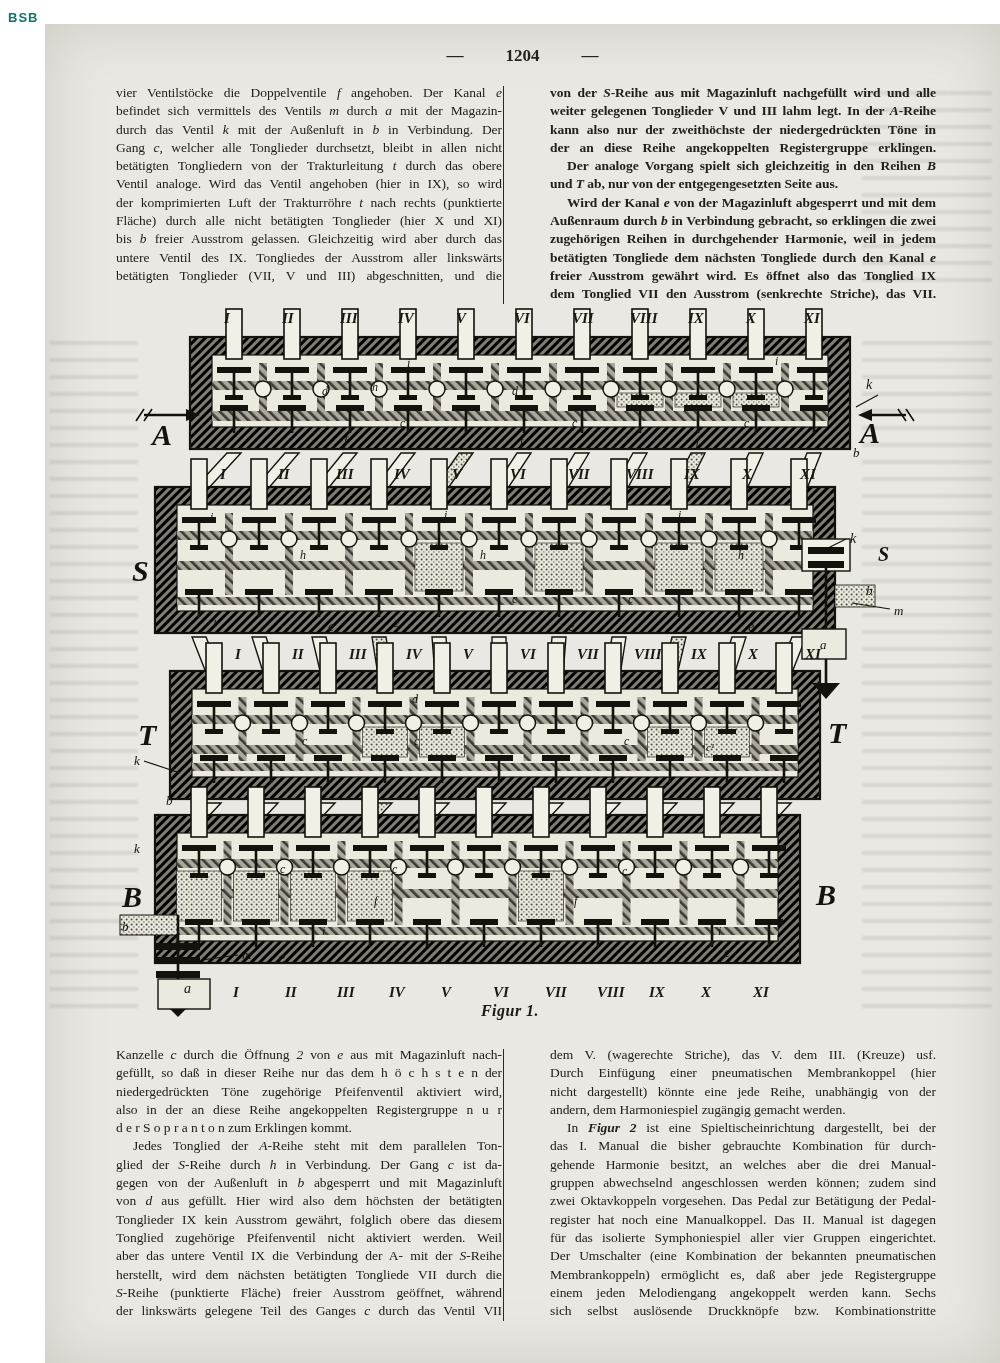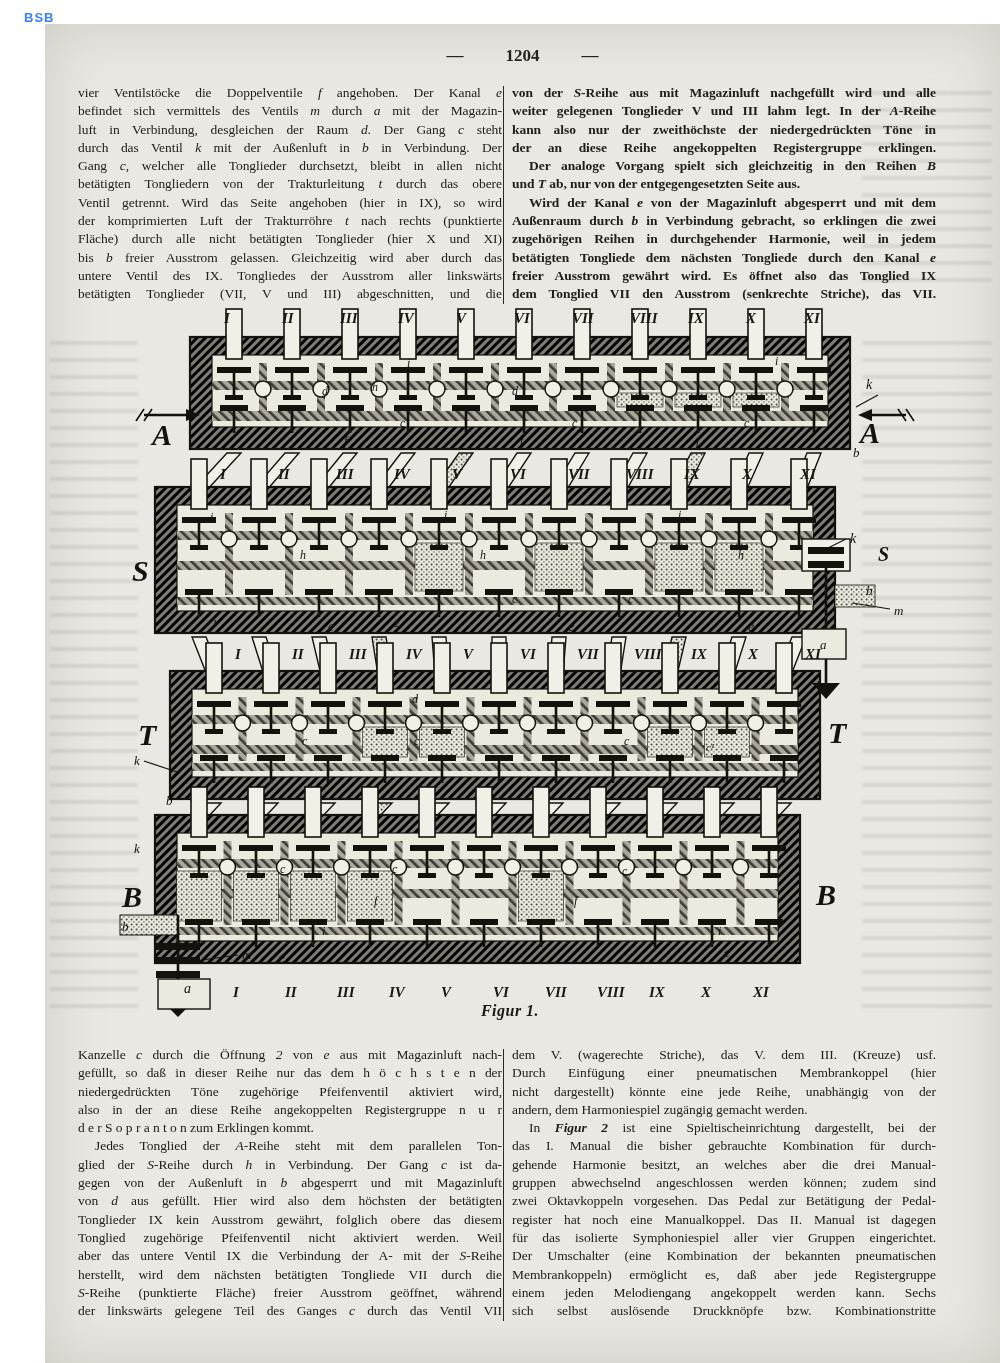--- a/index.html
+++ b/index.html
@@ -1,26 +1,26 @@
 <!DOCTYPE html>
 <html><head>
 <meta charset="utf-8">
 <style>
   html,body{margin:0;padding:0;}
   body{width:1000px;height:1363px;position:relative;overflow:hidden;background:#ffffff;
        font-family:"Liberation Serif",serif;}
   #scan{position:absolute;left:45px;top:24px;right:0;bottom:0;background:#e9e8e3;
         box-shadow:inset 0 0 60px rgba(120,115,100,.25);}
-  #watermark{position:absolute;left:24px;top:10px;font:700 13px "Liberation Sans",sans-serif;
-        color:#3b82f6;letter-spacing:1px;}
+  #watermark{position:absolute;left:8px;top:10px;font:700 13px "Liberation Sans",sans-serif;
+        color:#0f766e;letter-spacing:1px;}
   #pagenum{position:absolute;left:45px;right:0;top:46px;display:flex;justify-content:center;
         gap:42px;font:700 17px "Liberation Serif",serif;color:#26231f;}
   .tcol{position:absolute;font-size:13.5px;line-height:18.3px;color:#232019;
         letter-spacing:-0.05px;}
-  .tline{text-align:justify;text-align-last:justify;}
+  .tline{text-align:justify;text-align-last:justify;margin-left:38px;}
   .tline.end{text-align-last:left;}
   .tline.in{padding-left:17px;}
   .vdiv{position:absolute;width:1px;background:#2a2723;}
   .bleed{position:absolute;opacity:.45;filter:blur(1.1px);
         background:repeating-linear-gradient(180deg,transparent 0 11px,rgba(125,124,116,.38) 11px 15px,transparent 15px 17px);}
   #figwrap{position:absolute;left:60px;top:303px;width:880px;height:714px;}
   #figcaption{position:absolute;left:410px;top:1002px;width:200px;text-align:center;
         font:italic 700 16px "Liberation Serif",serif;color:#1c1914;letter-spacing:.5px;}
   svg text{font-family:"Liberation Serif",serif;}
 </style>
@@ -41,25 +41,24 @@
 <div class="vdiv" style="left:503px;top:1049px;height:272px;"></div>
 
 <div class="bleed" style="left:50px;top:330px;width:88px;height:680px;"></div>
 <div class="bleed" style="left:862px;top:80px;width:130px;height:210px;"></div>
 <div class="bleed" style="left:862px;top:330px;width:130px;height:680px;"></div>
 
 <div id="textlayer">
     <div class="tcol" style="left: 78px; top: 84px; width: 424px;">
       <div class="tline">vier Ventilstöcke die Doppelventile <i>f</i> angehoben.  Der Kanal <i>e</i></div>
       <div class="tline">befindet sich vermittels des Ventils <i>m</i> durch <i>a</i> mit der Magazin-</div>
-      <div class="tline">luft in Verbindung, desgleichen der Raum <i>d</i>.  Der Gang <i>c</i> steht</div>
       <div class="tline">durch das Ventil <i>k</i> mit der Außenluft in <i>b</i> in Verbindung.  Der</div>
       <div class="tline">Gang <i>c</i>, welcher alle Tonglieder durchsetzt, bleibt in allen nicht</div>
       <div class="tline">betätigten Tongliedern von der Trakturleitung <i>t</i> durch das obere</div>
-      <div class="tline">Ventil getrennt.  Wird das Seite angehoben (hier in IX), so wird</div>
+      <div class="tline">Ventil analoge.  Wird das Ventil angehoben (hier in IX), so wird</div>
       <div class="tline">der komprimierten Luft der Trakturröhre <i>t</i> nach rechts (punktierte</div>
       <div class="tline">Fläche) durch alle nicht betätigten Tonglieder (hier X und XI)</div>
       <div class="tline">bis <i>b</i> freier Ausstrom gelassen.  Gleichzeitig wird aber durch das</div>
       <div class="tline">untere Ventil des IX. Tongliedes der Ausstrom aller linkswärts</div>
       <div class="tline">betätigten Tonglieder (VII, V und III) abgeschnitten, und die</div>
     </div>
     <div class="tcol" style="left: 512px; top: 84px; width: 424px; font-weight: bold;">
       <div class="tline">von der <i>S</i>-Reihe aus mit Magazinluft nachgefüllt wird und alle</div>
       <div class="tline">weiter gelegenen Tonglieder V und III lahm legt.  In der <i>A</i>-Reihe</div>
       <div class="tline">kann also nur der zweithöchste der niedergedrückten Töne in</div>

